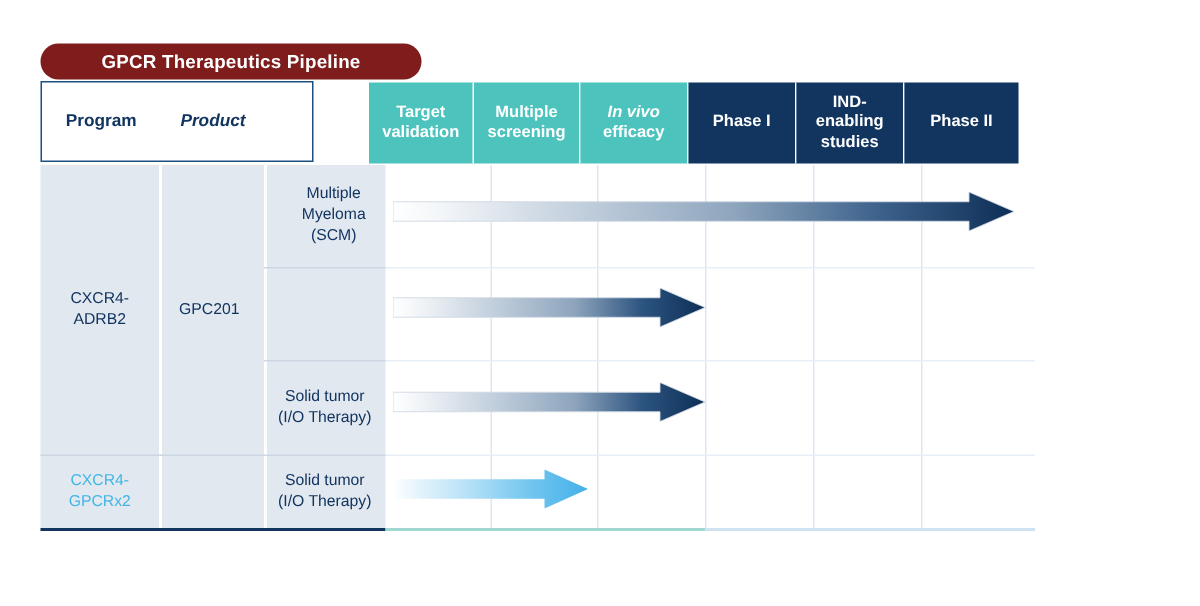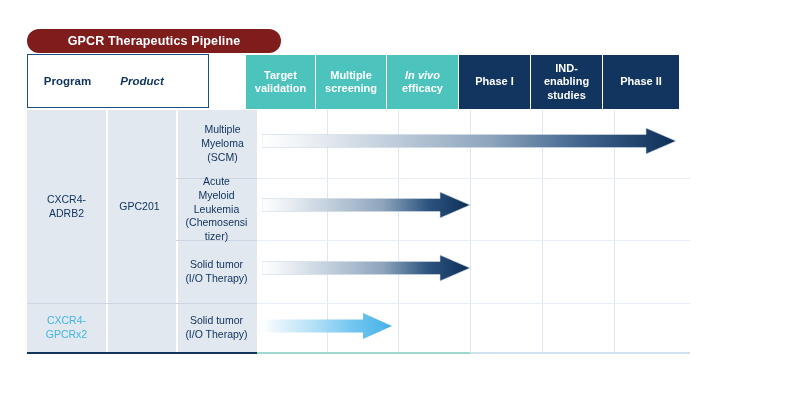--- a/index.html
+++ b/index.html
@@ -248,29 +248,20 @@
 
   <div class="cell-text" style="left:107px; top:110px; width:65px; height:193px;">
     <span>GPC201</span>
   </div>
 
   <div class="cell-text" style="left:193px; top:110px; width:59px; height:68px;">
     <div>
       <span>Multiple</span><br>
       <span>Myeloma</span><br>
       <span>(SCM)</span>
-    </div>
-  </div>
-  <div class="cell-text" style="left:176px; top:179px; width:81px; height:61px;">
-    <div>
-      <span>Acute</span><br>
-      <span>Myeloid</span><br>
-      <span>Leukemia</span><br>
-      <span>(Chemosensi</span><br>
-      <span>tizer)</span>
     </div>
   </div>
   <div class="cell-text" style="left:176px; top:241px; width:81px; height:62px;">
     <div>
       <span>Solid tumor</span><br>
       <span>(I/O Therapy)</span>
     </div>
   </div>
   <div class="cell-text" style="left:176px; top:304px; width:81px; height:48px;">
     <div>

